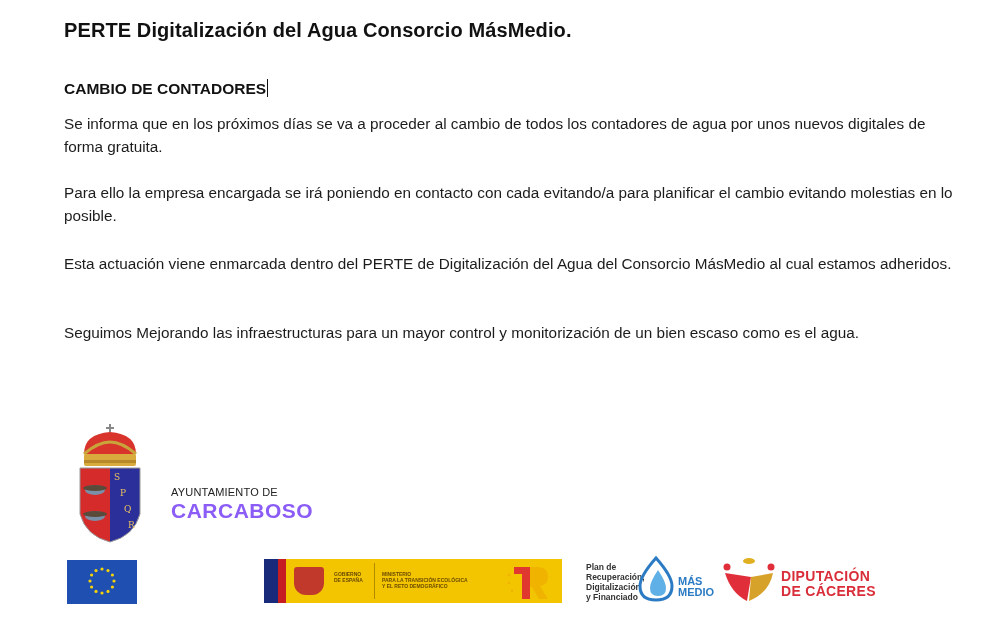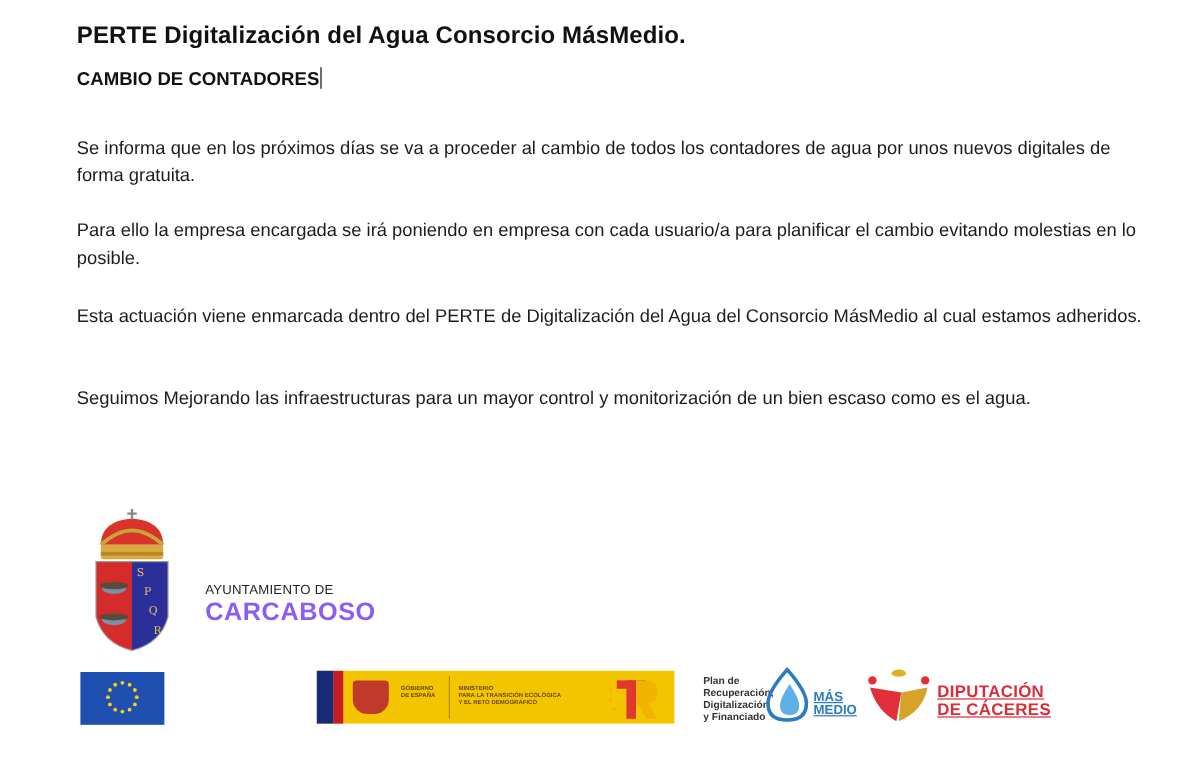--- a/index.html
+++ b/index.html
@@ -1,19 +1,19 @@
 <!DOCTYPE html>
 <html><head>
 <meta charset="utf-8">
 <style>
   html, body { margin:0; padding:0; background:#ffffff; }
   body { width:1000px; height:631px; position:relative; overflow:hidden;
          font-family:"Liberation Sans", sans-serif; color:#1a1a1a; }
   .title { position:absolute; left:64px; top:19px; font-size:20px; font-weight:bold; color:#111; white-space:nowrap; letter-spacing:0.1px;text-align:right; }
-  .subtitle { position:absolute; left:64px; top:56px; font-size:15.5px; font-weight:bold; color:#111; white-space:nowrap; }
+  .subtitle { position:absolute; left:64px; top:79px; font-size:15.5px; font-weight:bold; color:#111; white-space:nowrap; }
   .cursor { display:inline-block; width:1px; height:18px; background:#111; vertical-align:-3px; margin-left:1px; }
   .para { position:absolute; left:64px; width:890px; font-size:15.3px; line-height:23px; color:#1c1c1c; }
   .p1 { top:112px; } .p2 { top:181px; } .p3 { top:252px; } .p4 { top:321px; }
 
   .crest { position:absolute; left:78px; top:424px; width:64px; height:124px; }
   .ayto { position:absolute; left:171px; top:486px; }
   .ayto-small { font-size:11px; color:#222; letter-spacing:0.2px; }
   .ayto-big { font-size:21px; font-weight:bold; color:#8b5cf6; letter-spacing:0.5px; margin-top:1px; }
 
   .logos { position:absolute; left:66px; top:556px; height:50px; width:820px; }
@@ -23,32 +23,32 @@
   .eu-l3 { font-size:12.5px; color:#333; }
   .gob { position:absolute; left:198px; top:3px; width:298px; height:44px; background:#f2c500; border-left:14px solid #1a2a7a; box-sizing:border-box; }
   .gob-red { position:absolute; left:0; top:0; width:8px; height:44px; background:#c61d22; }
   .gob-shield { position:absolute; left:16px; top:8px; width:30px; height:28px; background:#c0392b; border-radius:3px 3px 12px 12px; }
   .gob-t1 { position:absolute; left:56px; top:12px; font-size:5px; color:#6b4a00; line-height:6px; font-weight:bold; }
   .gob-sep { position:absolute; left:96px; top:4px; width:1px; height:36px; background:#b08a00; }
   .gob-t2 { position:absolute; left:104px; top:12px; font-size:5px; color:#6b4a00; line-height:6px; font-weight:bold; }
   .tr-mark { position:absolute; left:440px; top:5px; width:42px; height:40px; }
   .tr-text { position:absolute; left:497px; top:6px; font-size:8.5px; line-height:10px; color:#333; font-weight:bold;padding-left:23px; }
   .mas-drop { position:absolute; left:570px; top:0px; width:42px; height:46px; }
-  .mas-text { position:absolute; left:612px; top:20px; font-size:11px; font-weight:bold; color:#2b7bc4; line-height:11px;text-decoration:underline; }
+  .mas-text { position:absolute; left:612px; top:20px; font-size:11px; font-weight:bold; color:#2b7bc4; line-height:11px; }
   .dip-mark { position:absolute; left:655px; top:1px; width:56px; height:46px; }
-  .dip-text { position:absolute; left:715px; top:13px; font-size:14px; font-weight:bold; color:#d92e3a; line-height:15px; letter-spacing:0.3px;text-decoration:underline; }
+  .dip-text { position:absolute; left:715px; top:13px; font-size:14px; font-weight:bold; color:#d92e3a; line-height:15px; letter-spacing:0.3px; }
 </style>
 </head>
 <body>
 
 <div class="title">PERTE Digitalización del Agua Consorcio MásMedio.</div>
 <div class="subtitle"><span>CAMBIO DE CONTADORES</span><span class="cursor"></span></div>
 
 <p class="para p1" style="margin:0">Se informa que en los próximos días se va a proceder al cambio de todos los contadores de agua por unos nuevos digitales de forma gratuita.</p>
-<p class="para p2" style="margin:0">Para ello la empresa encargada se irá poniendo en empresa con cada usuario/a para planificar el cambio evitando molestias en lo posible.</p>
+<p class="para p2" style="margin:0">Para ello la empresa encargada se irá poniendo en contacto con cada evitando/a para planificar el cambio evitando molestias en lo posible.</p>
 <p class="para p3" style="margin:0">Esta actuación viene enmarcada dentro del PERTE de Digitalización del Agua del Consorcio MásMedio al cual estamos adheridos.</p>
 <p class="para p4" style="margin:0">Seguimos Mejorando las infraestructuras para un mayor control y monitorización de un bien escaso como es el agua.</p>
 
 <svg class="crest" viewBox="0 0 64 124">
 
   <line x1="32" y1="0" x2="32" y2="8" stroke="#888" stroke-width="2"></line>
   <line x1="28" y1="4" x2="36" y2="4" stroke="#888" stroke-width="2"></line>
   <path d="M6 30 Q6 10 32 8 Q58 10 58 30 Z" fill="#d8342c"></path>
   <path d="M6 30 Q20 18 32 18 Q44 18 58 30" fill="none" stroke="#c8a43a" stroke-width="3"></path>
   <rect x="6" y="30" width="52" height="12" rx="2" fill="#d9ab3c"></rect>

